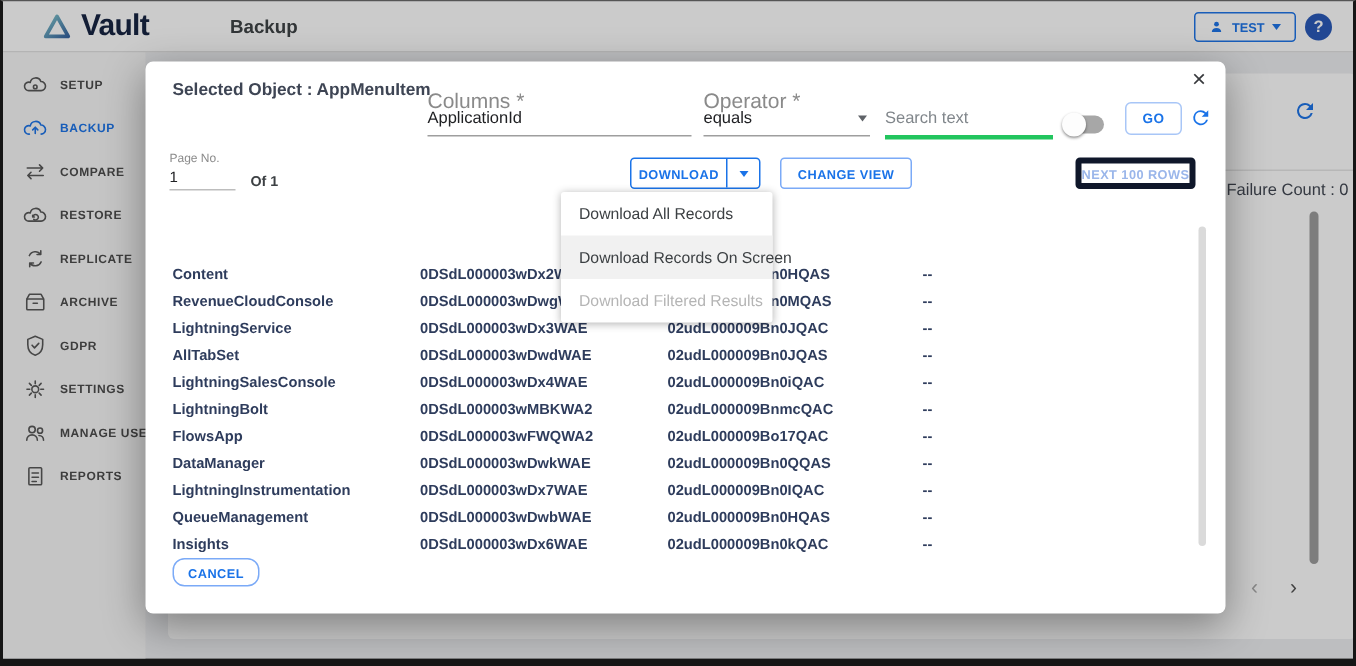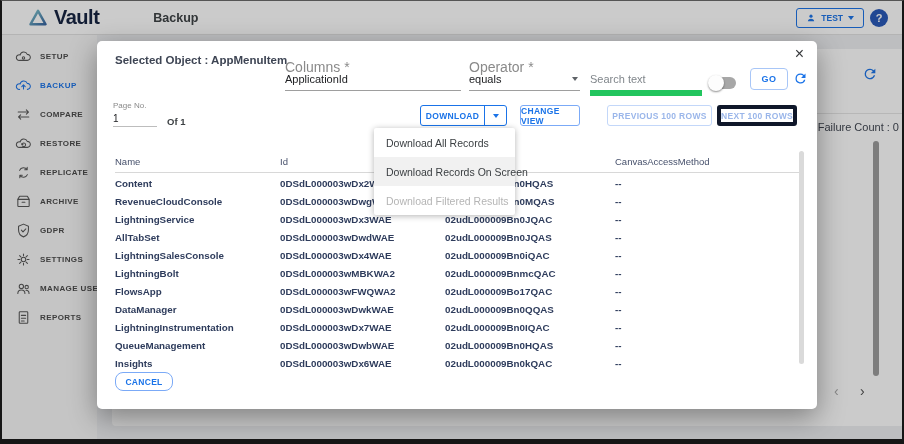--- a/index.html
+++ b/index.html
@@ -52,21 +52,21 @@
   .modal-close { position:absolute; right:13px; top:5px; font-size:16px; color:#37393c; cursor:pointer; line-height:1; }
 
   .field { position:absolute; }
   .field-label { font-size:14px; color:#8a8a8a; height:10px; }
   .field-value { font-size:11px; color:#202124; border-bottom:1px solid #9e9e9e; padding:4px 0 5px;
                  display:flex; align-items:center; justify-content:space-between; }
   .f-columns  { left:188px; top:18px; width:176px; }
   .f-operator { left:372px; top:18px; width:111px; }
   .f-operator .caret { color:#5f6368; margin-right:2px; }
   .f-search   { left:493px; top:18px; width:112px; }
-  .search-input { border:none; outline:none; border-bottom:6px solid #22c55e; width:112px;
+  .search-input { border:none; outline:none; border-bottom:3px solid #22c55e; width:112px;
                   font-size:11px; padding:4px 0 5px; font-family:"Liberation Sans",sans-serif; color:#202124; background:transparent; }
   .search-input::placeholder { color:#80868b; }
 
   .toggle { position:absolute; left:613px; top:36px; width:26px; height:12px; border-radius:6px; background:#a7a7a7; cursor:pointer; }
   .toggle-knob { position:absolute; left:-2px; top:-2px; width:16px; height:16px; border-radius:50%;
                  background:#fdfdfd; box-shadow:0 1px 2px rgba(0,0,0,.45); }
   .go-btn { position:absolute; left:653px; top:27px; width:38px; height:22px; border:1px solid #a8c6f7; border-radius:4px;
             color:#1a73e8; font-size:9px; font-weight:700; background:#fff; display:flex; align-items:center; justify-content:center; letter-spacing:.4px; cursor:pointer; }
   .modal-refresh { position:absolute; left:696px; top:30px; cursor:pointer; }
 
@@ -74,21 +74,21 @@
   .page-no-label { font-size:8px; color:#8a8a8a; }
   .page-no-row { display:flex; align-items:flex-end; gap:10px; margin-top:3px; }
   .page-no-value { font-size:10px; color:#202124; border-bottom:1px solid #bdbdbd; width:44px; padding-bottom:2px; }
   .page-of { font-size:9.5px; font-weight:700; color:#3c4043; }
 
   .btn { position:absolute; top:64px; height:21px; border-radius:3px; background:#fff; display:flex;
          align-items:center; justify-content:center; font-size:8.5px; font-weight:700; letter-spacing:.3px; cursor:pointer; }
   .download-btn { left:323px; width:87px; border:1px solid #1a73e8; color:#1a73e8; padding:0; }
   .download-main { flex:1; text-align:center; }
   .download-caret-seg { width:22px; height:100%; border-left:1px solid #1a73e8; display:flex; align-items:center; justify-content:center; }
-  .change-view-btn { left:423px; width:60px; border:1px solid #7baaf7; color:#1a73e8; }
+  .change-view-btn { left:423px; width:88px; border:1px solid #7baaf7; color:#1a73e8; }
   .prev-btn { left:510px; width:105px; border:1px solid #c3d7f9; color:#9ab6ea; cursor:default; }
   .next-btn { left:620px; width:80px; border:4px solid #0f172a; color:#9ab6ea; cursor:default; }
 
   .menu { position:absolute; left:277px; top:87px; width:141px; background:#fff; border-radius:2px;
           box-shadow:0 1px 6px rgba(0,0,0,.3); z-index:30; }
   .menu-item { height:29px; display:flex; align-items:center; padding-left:12px; font-size:10.5px; color:#3c4043; cursor:pointer; white-space:nowrap; }
   .menu-item.hover { background:#f1f1f1; }
   .menu-item.disabled { color:#b5b5b5; cursor:default;padding-left:12px; }
 
   .table-head { position:absolute; left:18px; right:14px; top:113px; height:19px; border-bottom:1px solid #d8d8d8; }
@@ -263,44 +263,37 @@
       </div>
     </div>
 
     <div class="btn download-btn">
       <span class="download-main">DOWNLOAD</span>
       <span class="download-caret-seg">
         <span class="caret"></span>
       </span>
     </div>
     <div class="btn change-view-btn">CHANGE VIEW</div>
-    <div class="btn prev-btn">PREVIOUS 100 ROWS</div>
     <div class="btn next-btn">NEXT 100 ROWS</div>
 
     <div class="menu">
 
         <div class="menu-item normal">
           <span>Download All Records</span>
         </div>
 
         <div class="menu-item hover">
           <span>Download Records On Screen</span>
         </div>
 
         <div class="menu-item disabled">
           <span>Download Filtered Results</span>
         </div>
       </div>
 
-    <div class="table-head">
-      <span class="c0">Name</span>
-      <span class="c1">Id</span>
-      <span class="c2">ApplicationId</span>
-      <span class="c3">CanvasAccessMethod</span>
-    </div>
 
     <div class="table-body">
 
         <div class="trow">
           <span class="c0">Content</span>
           <span class="c1">0DSdL000003wDx2WAE</span>
           <span class="c2">02udL000009Bn0HQAS</span>
           <span class="c3">--</span>
         </div>
 

